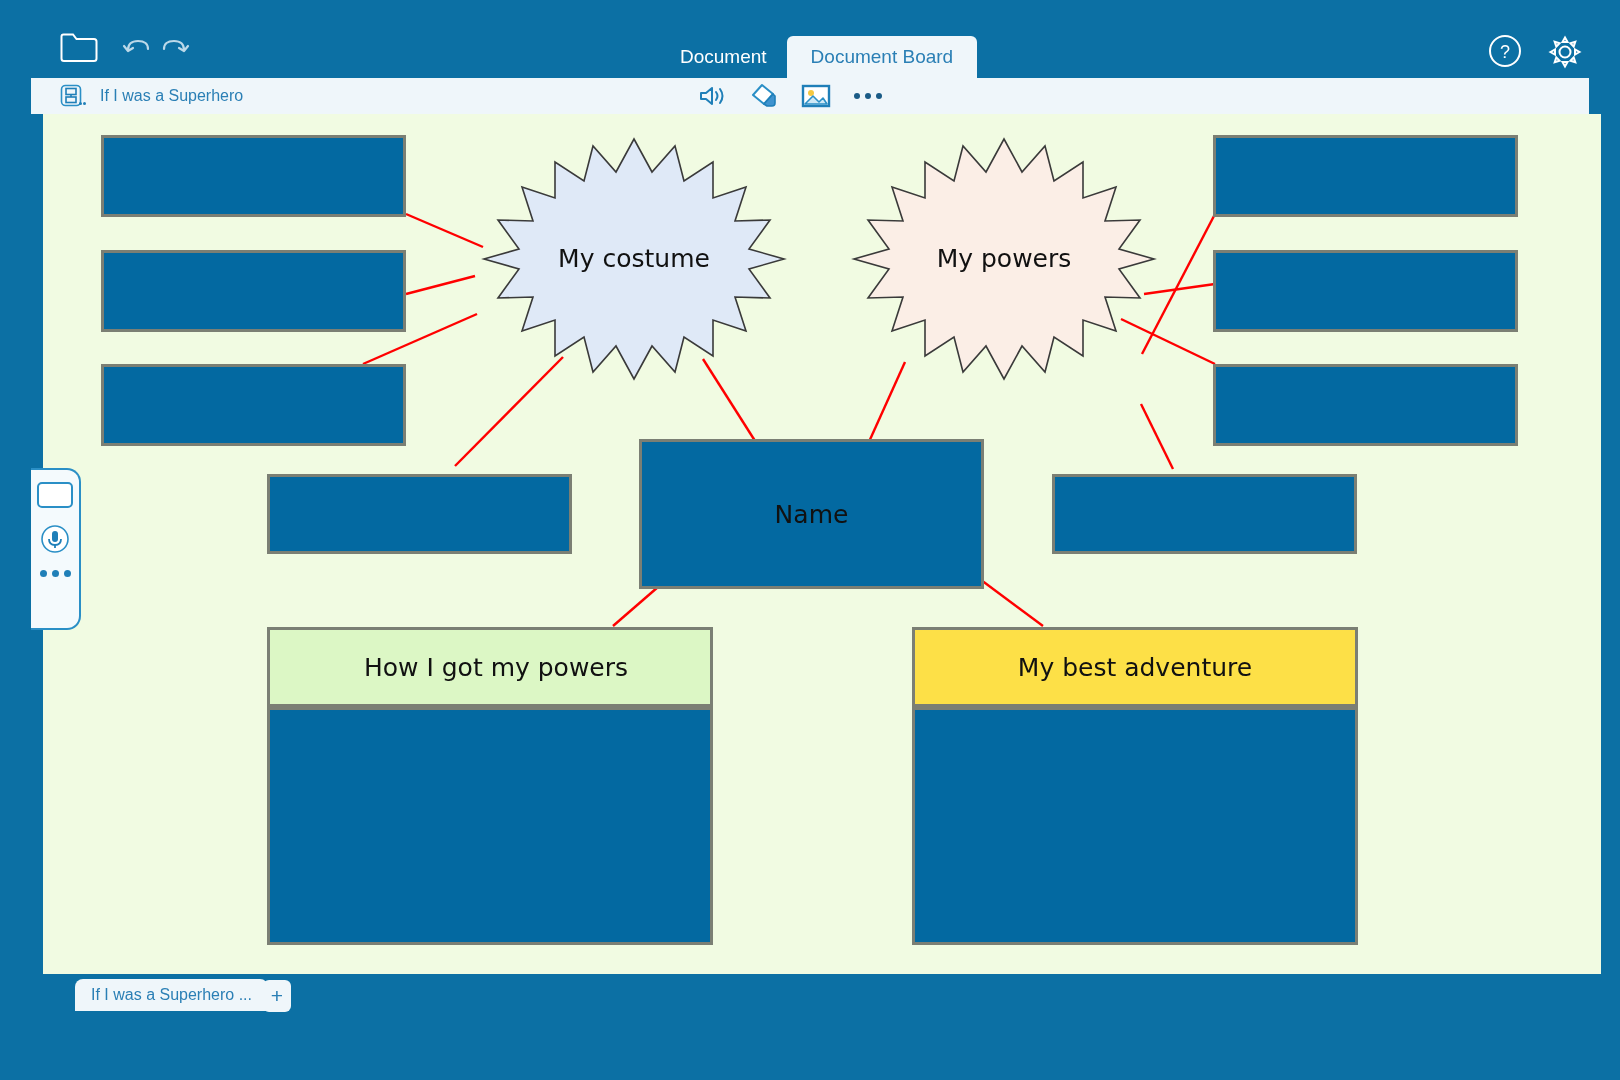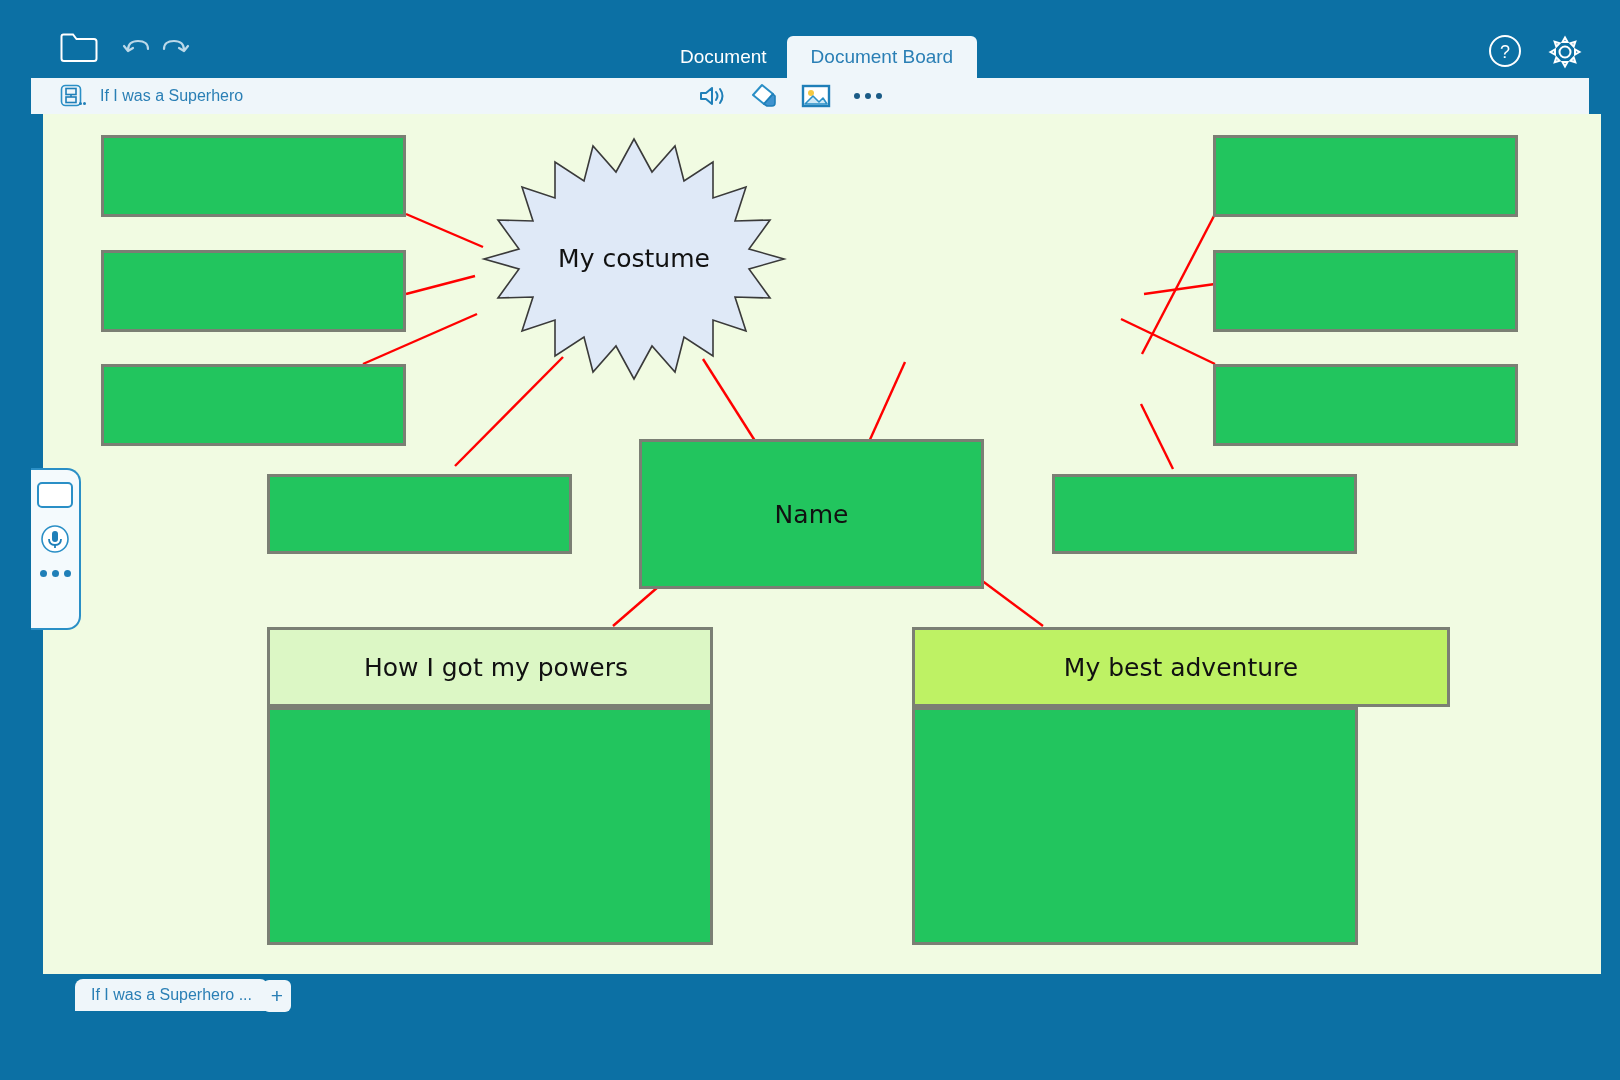--- a/index.html
+++ b/index.html
@@ -29,21 +29,21 @@
   .doc-title{margin-left:12px;font-size:16px;color:#2a7fb5;}
   .tool-group{position:absolute;left:665px;top:0;height:36px;display:flex;align-items:center;gap:20px;}
   .tool-btn{width:32px;height:28px;display:flex;align-items:center;justify-content:center;cursor:pointer;}
   .dots3{display:flex;gap:5px;align-items:center;}
   .dots3 i{width:6px;height:6px;border-radius:50%;background:#1a5b86;display:block;}
 
   
   .canvas{position:absolute;left:31px;top:114px;width:1558px;height:860px;background:#f1fbe2;overflow:hidden;margin-left:12px;}
   .canvas svg.links{position:absolute;left:0;top:0;width:1558px;height:860px;pointer-events:none;}
 
-  .node{position:absolute;box-sizing:border-box;background:#22c55e;border:3px solid #7b7f74;}
+  .node{position:absolute;box-sizing:border-box;background:#0369a1;border:3px solid #7b7f74;}
   .node-label{position:absolute;box-sizing:border-box;display:flex;align-items:center;justify-content:center;
       font-family:"DejaVu Sans", sans-serif;font-size:25px;color:#111;}
 
   .burst{position:absolute;}
   .burst-text{position:absolute;width:100%;text-align:center;font-family:"DejaVu Sans", sans-serif;font-size:25px;color:#111;}
 
   
   .leftpanel{position:absolute;left:31px;top:468px;width:48px;height:158px;background:#f4fafd;
     border:2px solid #2a8fc6;border-left:none;border-radius:0 14px 14px 0;display:flex;flex-direction:column;align-items:center;}
   .lp-rect{margin-top:12px;width:32px;height:22px;border:2px solid #2a8fc6;border-radius:5px;background:#fff;}
@@ -177,37 +177,43 @@
       </g>
     </svg>
 
     <div class="burst" style="left:436px;top:20px;width:310px;height:250px;">
       <svg viewBox="0 0 310 250" width="310" height="250">
         <polygon points="155,5 173,38 196,12 205,47 234,28 234,64 267,53 256,87 291,86 270,115 305,125 270,135 291,164 256,163 267,197 234,186 234,222 205,203 196,238 173,212 155,245 137,212 114,238 105,203 76,222 76,186 43,197 54,163 19,164 40,135 5,125 40,115 19,86 54,87 43,53 76,64 76,28 105,47 114,12 137,38" fill="#dfe9f7" stroke="#3a3a3a" stroke-width="1.6" stroke-linejoin="miter"></polygon>
       </svg>
       <div class="burst-text" style="top:110px;">My costume</div>
     </div>
 
+    <div class="burst" style="left:806px;top:20px;width:310px;height:250px;">
+      <svg viewBox="0 0 310 250" width="310" height="250">
+        <polygon points="155,5 173,38 196,12 205,47 234,28 234,64 267,53 256,87 291,86 270,115 305,125 270,135 291,164 256,163 267,197 234,186 234,222 205,203 196,238 173,212 155,245 137,212 114,238 105,203 76,222 76,186 43,197 54,163 19,164 40,135 5,125 40,115 19,86 54,87 43,53 76,64 76,28 105,47 114,12 137,38" fill="#fbeee6" stroke="#3a3a3a" stroke-width="1.6" stroke-linejoin="miter"></polygon>
+      </svg>
+      <div class="burst-text" style="top:110px;">My powers</div>
+    </div>
 
     <div class="node" style="left:58px;top:21px;width:305px;height:82px;"></div>
     <div class="node" style="left:58px;top:136px;width:305px;height:82px;"></div>
     <div class="node" style="left:58px;top:250px;width:305px;height:82px;"></div>
     <div class="node" style="left:224px;top:360px;width:305px;height:80px;"></div>
 
     <div class="node" style="left:1170px;top:21px;width:305px;height:82px;"></div>
     <div class="node" style="left:1170px;top:136px;width:305px;height:82px;"></div>
     <div class="node" style="left:1170px;top:250px;width:305px;height:82px;"></div>
     <div class="node" style="left:1009px;top:360px;width:305px;height:80px;"></div>
 
     <div class="node node-label" style="left:596px;top:325px;width:345px;height:150px;">Name</div>
 
     <div class="node node-label" style="left:224px;top:513px;width:446px;height:80px;background:#dcf7c5;padding-left:12px;">How I got my powers</div>
     <div class="node" style="left:224px;top:593px;width:446px;height:238px;"></div>
 
-    <div class="node node-label" style="left:869px;top:513px;width:538px;height:80px;background:#bef264;">My best adventure</div>
+    <div class="node node-label" style="left:869px;top:513px;width:446px;height:80px;background:#fde047;">My best adventure</div>
     <div class="node" style="left:869px;top:593px;width:446px;height:238px;"></div>
   </div>
 
   <div class="leftpanel">
     <div class="lp-rect"></div>
     <div class="lp-mic">
       <svg viewBox="0 0 30 30" width="30" height="30">
         <circle cx="15" cy="15" r="13" fill="#ffffff" stroke="#2a8fc6" stroke-width="1.6"></circle>
         <rect x="12" y="7" width="6" height="11" rx="3" fill="#1f7fb8"></rect>
         <path d="M9 15 Q9 21 15 21 Q21 21 21 15" fill="none" stroke="#1f7fb8" stroke-width="1.8"></path>

